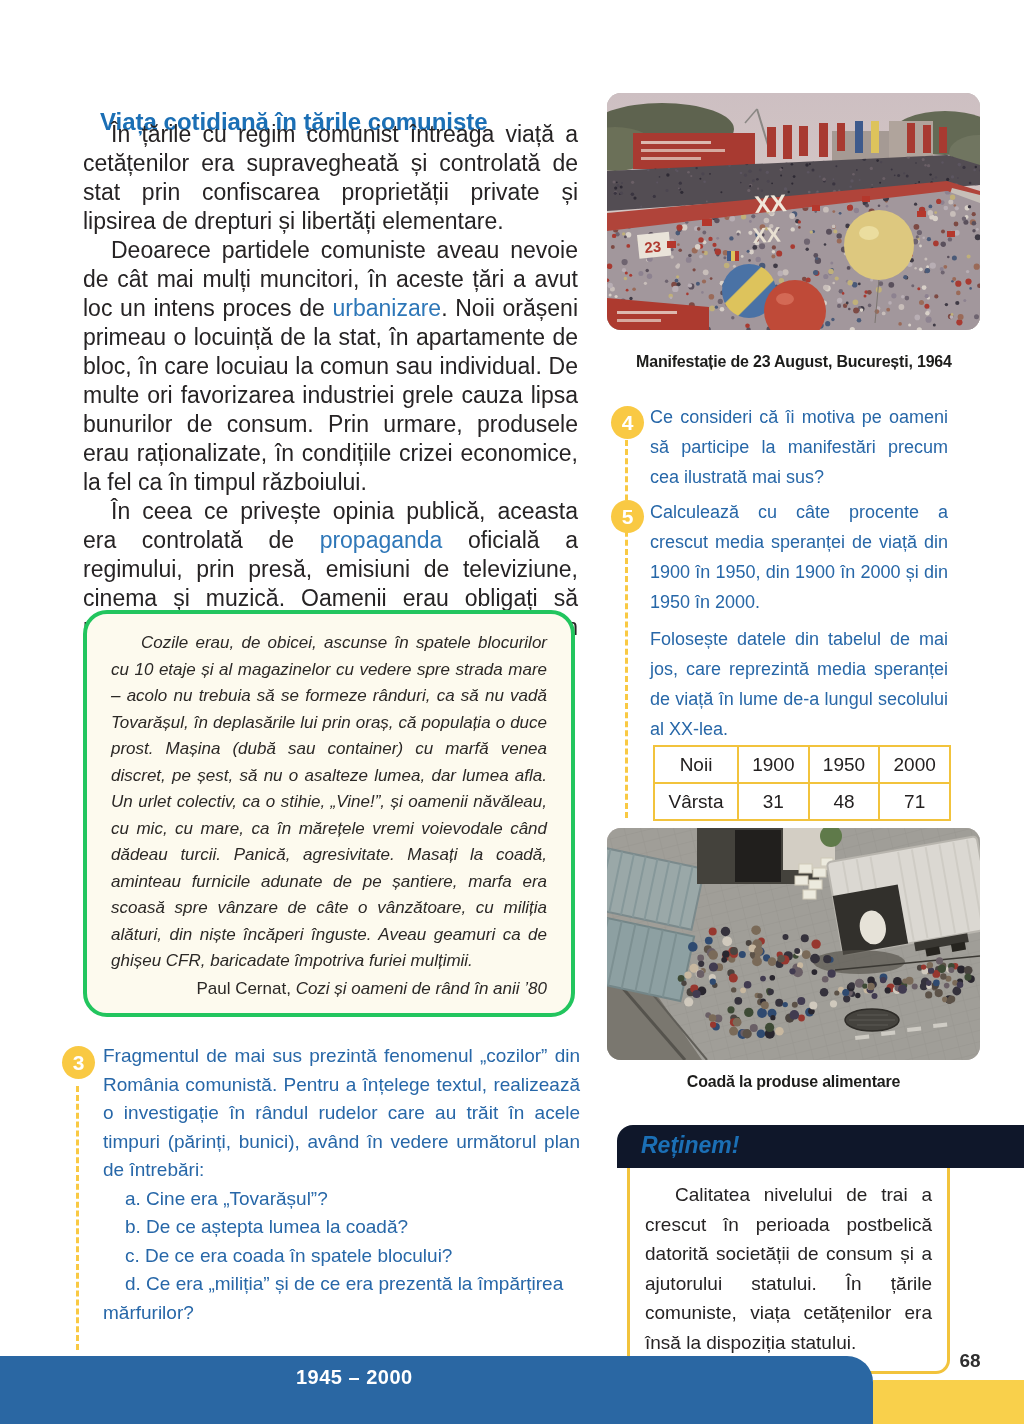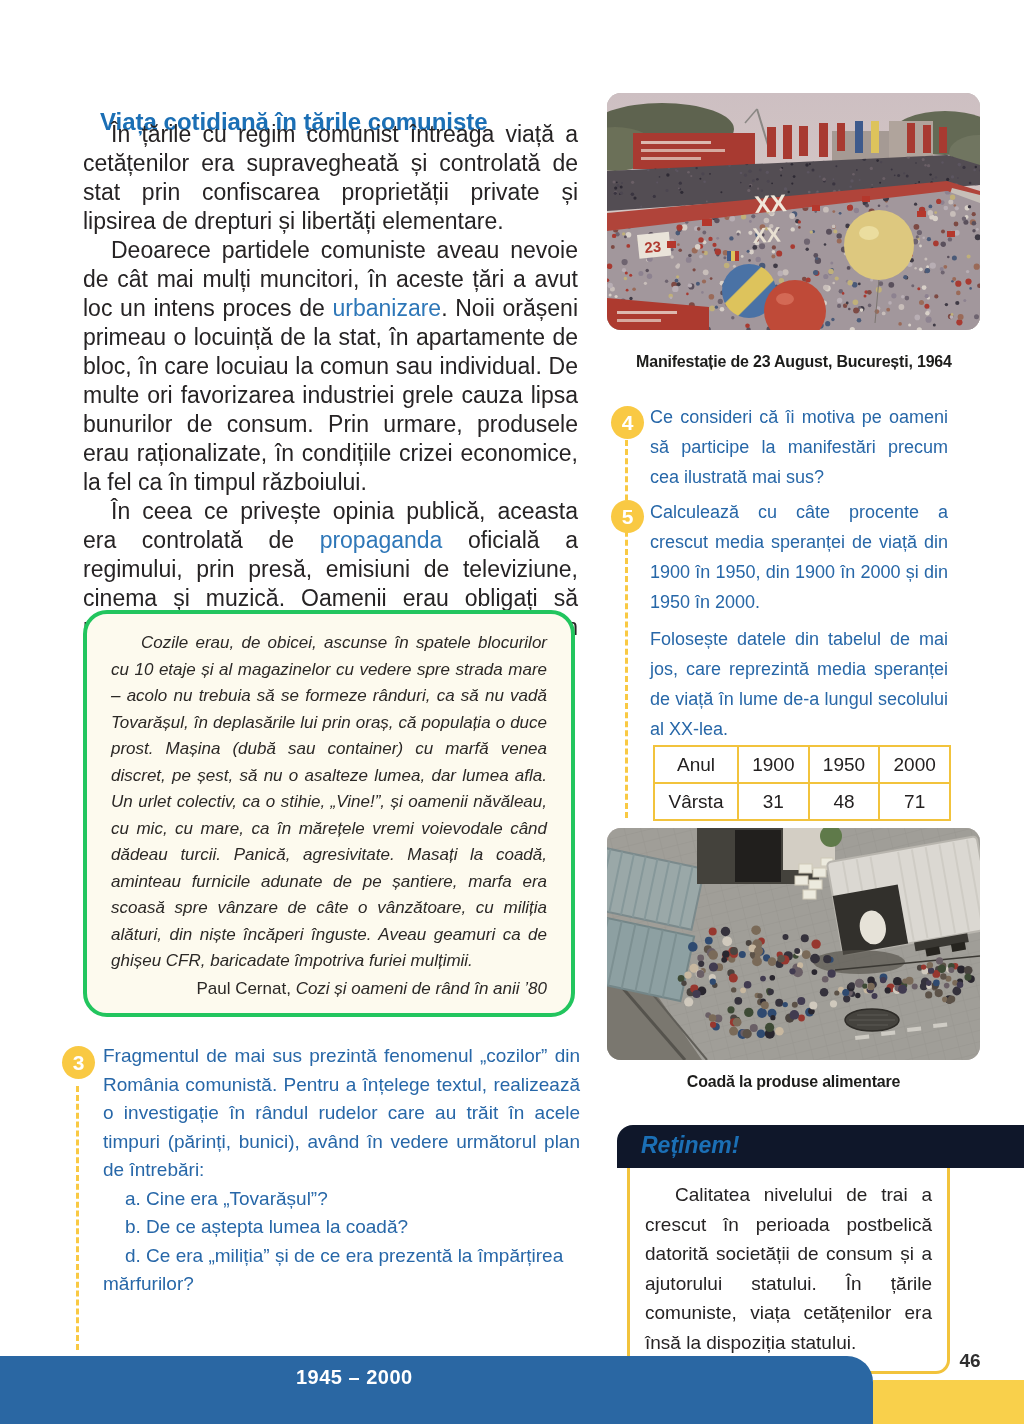--- a/index.html
+++ b/index.html
@@ -71,20 +71,21 @@
   <p class="quote-text">Cozile erau, de obicei, ascunse în spatele blocurilor cu 10 etaje și al magazinelor cu vedere spre strada mare – acolo nu trebuia să se formeze rânduri, ca să nu vadă Tovarășul, în deplasările lui prin oraș, că populația o duce prost. Mașina (dubă sau container) cu marfă venea discret, pe șest, să nu o asalteze lumea, dar lumea afla. Un urlet colectiv, ca o stihie, „Vine!”, și oamenii năvăleau, cu mic, cu mare, ca în mărețele vremi voievodale când dădeau turcii. Panică, agresivitate. Masați la coadă, aminteau furnicile adunate de pe șantiere, marfa era scoasă spre vânzare de câte o vânzătoare, cu miliția alături, din niște încăperi înguste. Aveau geamuri ca de ghișeu CFR, baricadate împotriva furiei mulțimii.</p>
   <p class="quote-attr"><span>Paul Cernat, </span><span class="src">Cozi și oameni de rând în anii ’80</span></p>
 </div>
 
 <div class="abs num-circle" style="left:62px;top:1046px;">3</div>
 <div class="abs dash-v" style="left:76px;top:1086px;height:264px;"></div>
 <div class="abs ex-text" style="left:103px;top:1042px;width:477px;">
   <p>Fragmentul de mai sus prezintă fenomenul „cozilor” din România comunistă. Pentru a înțelege textul, realizează o investigație în rândul rudelor care au trăit în acele timpuri (părinți, bunici), având în vedere următorul plan de întrebări:</p>
   <p class="q">a. Cine era „Tovarășul”?</p>
   <p class="q">b. De ce aștepta lumea la coadă?</p>
+  <p class="q">c. De ce era coada în spatele blocului?</p>
   <p class="q">d. Ce era „miliția” și de ce era prezentă la împărțirea mărfurilor?</p>
 </div>
 
 <div class="abs photo" style="left:607px;top:93px;width:373px;height:237px;">
   <svg width="373" height="237" viewBox="0 0 373 237" xmlns="http://www.w3.org/2000/svg">
     <defs>
       <linearGradient id="sky1" x1="0" y1="0" x2="0" y2="1">
         <stop offset="0" stop-color="#cdbfc2"></stop>
           <stop offset="1" stop-color="#dbcfc7"></stop>
       </linearGradient>
@@ -1018,21 +1019,21 @@
 <div class="abs num-circle" style="left:611px;top:406px;">4</div>
 <p class="abs r-ex" style="left:650px;top:402px;width:298px;">Ce consideri că îi motiva pe oameni să participe la manifestări precum cea ilustrată mai sus?</p>
 
 <div class="abs num-circle" style="left:611px;top:500px;">5</div>
 <p class="abs r-ex" style="left:650px;top:497px;width:298px;">Calculează cu câte procente a crescut media speranței de viață din 1900 în 1950, din 1900 în 2000 și din 1950 în 2000.</p>
 <p class="abs r-ex" style="left:650px;top:624px;width:298px;">Folosește datele din tabelul de mai jos, care reprezintă media speranței de viață în lume de-a lungul secolului al XX-lea.</p>
 
 <table class="abs data" style="left:653px;top:745px;">
   <tbody>
     <tr>
-      <td>Anul</td>
+      <td>Noii</td>
       <td>1900</td>
       <td>1950</td>
       <td>2000</td>
     </tr>
     <tr>
       <td>Vârsta</td>
       <td>31</td>
       <td>48</td>
       <td>71</td>
     </tr>
@@ -1303,13 +1304,13 @@
   <p class="ret-title">Reținem!</p>
 </div>
 <div class="abs ret-body">
   <p>Calitatea nivelului de trai a crescut în perioada postbelică datorită societății de consum și a ajutorului statului. În țările comuniste, viața cetățenilor era însă la dispoziția statului.</p>
 </div>
 
 <div class="abs footer-bar">
   <span class="abs footer-title" style="top:10px;left:296px;position:absolute;">1945 – 2000</span>
 </div>
 <div class="abs corner-yellow"></div>
-<div class="abs page-num">46</div>
+<div class="abs page-num">68</div>
 
 </body></html>

